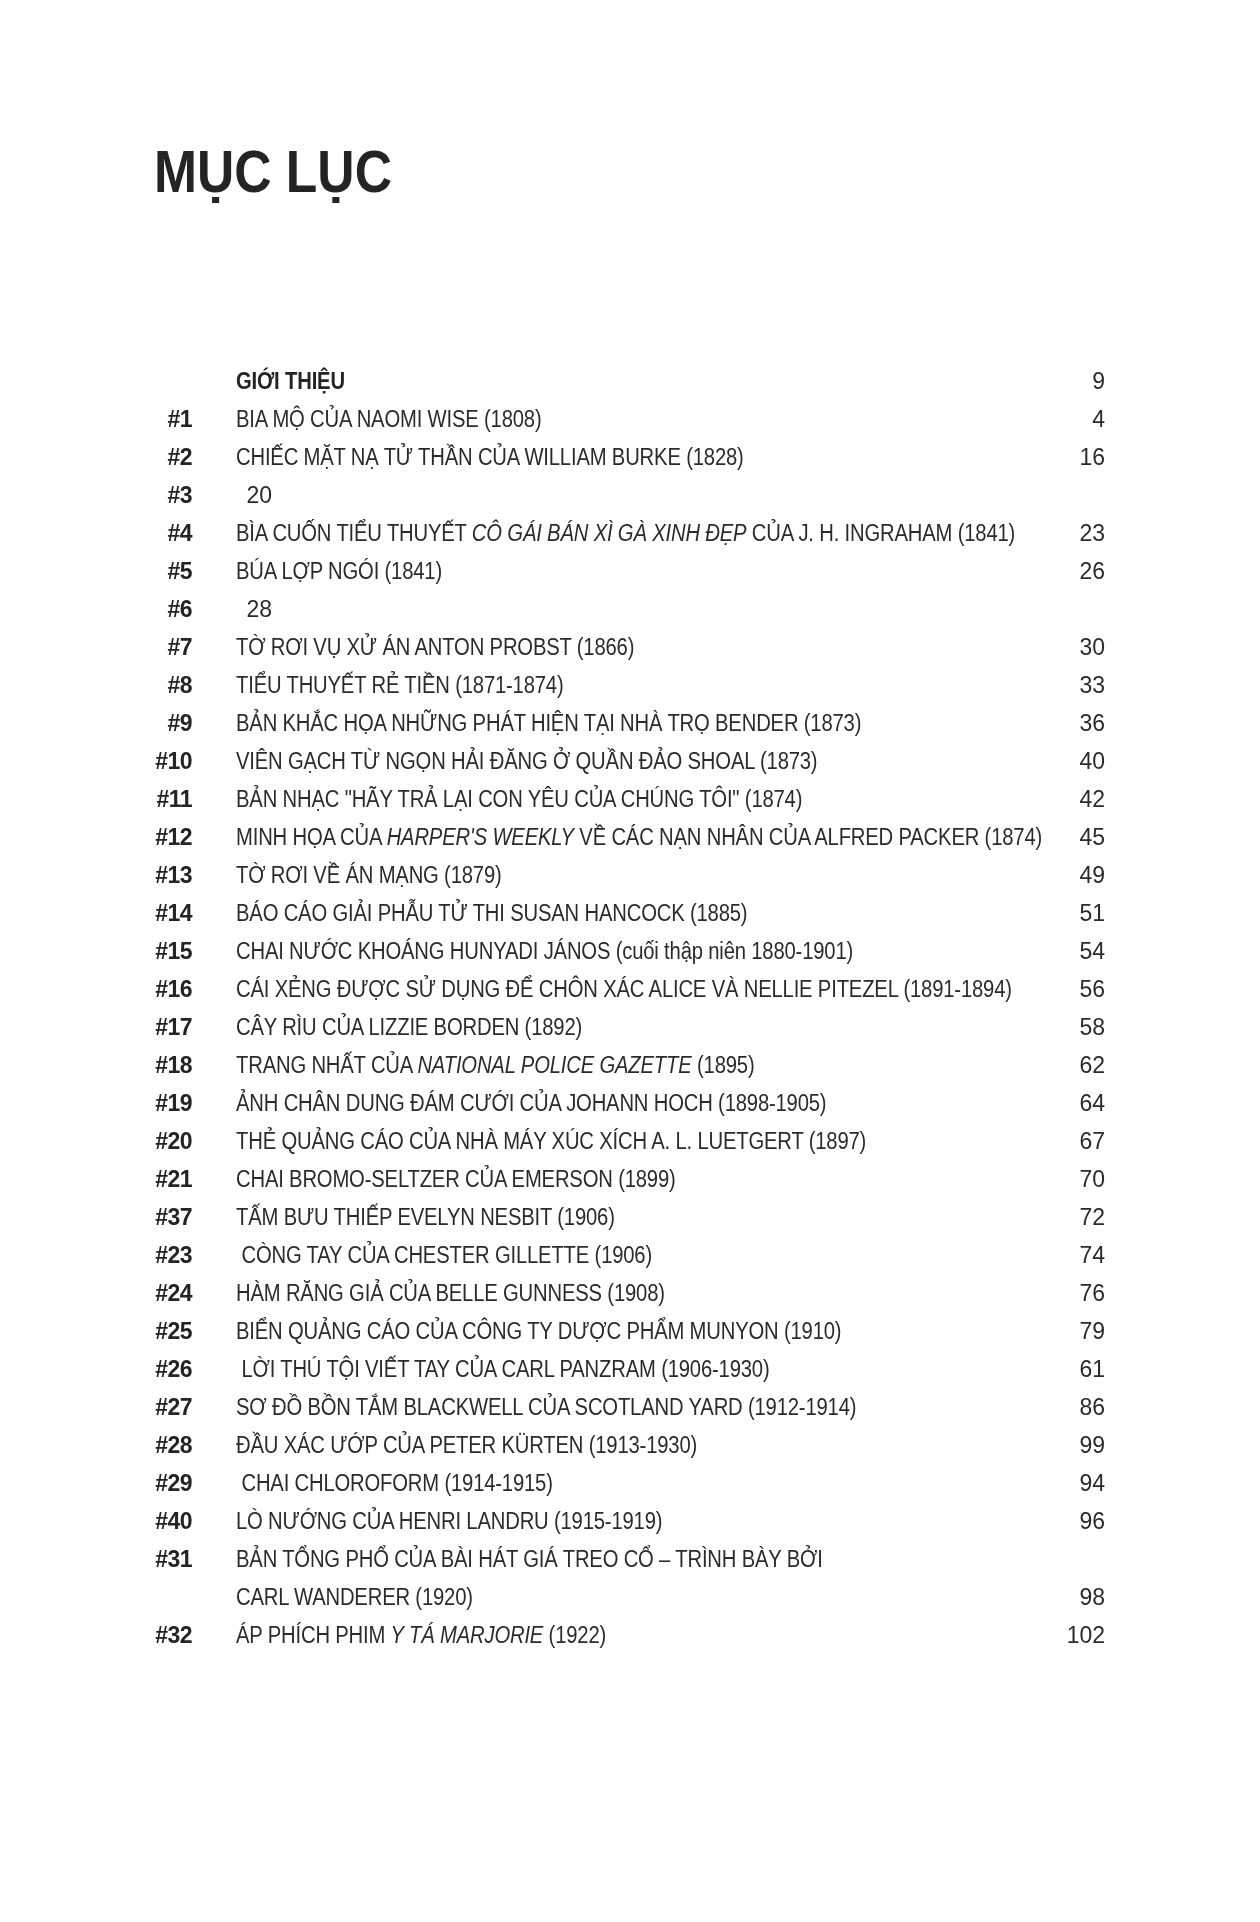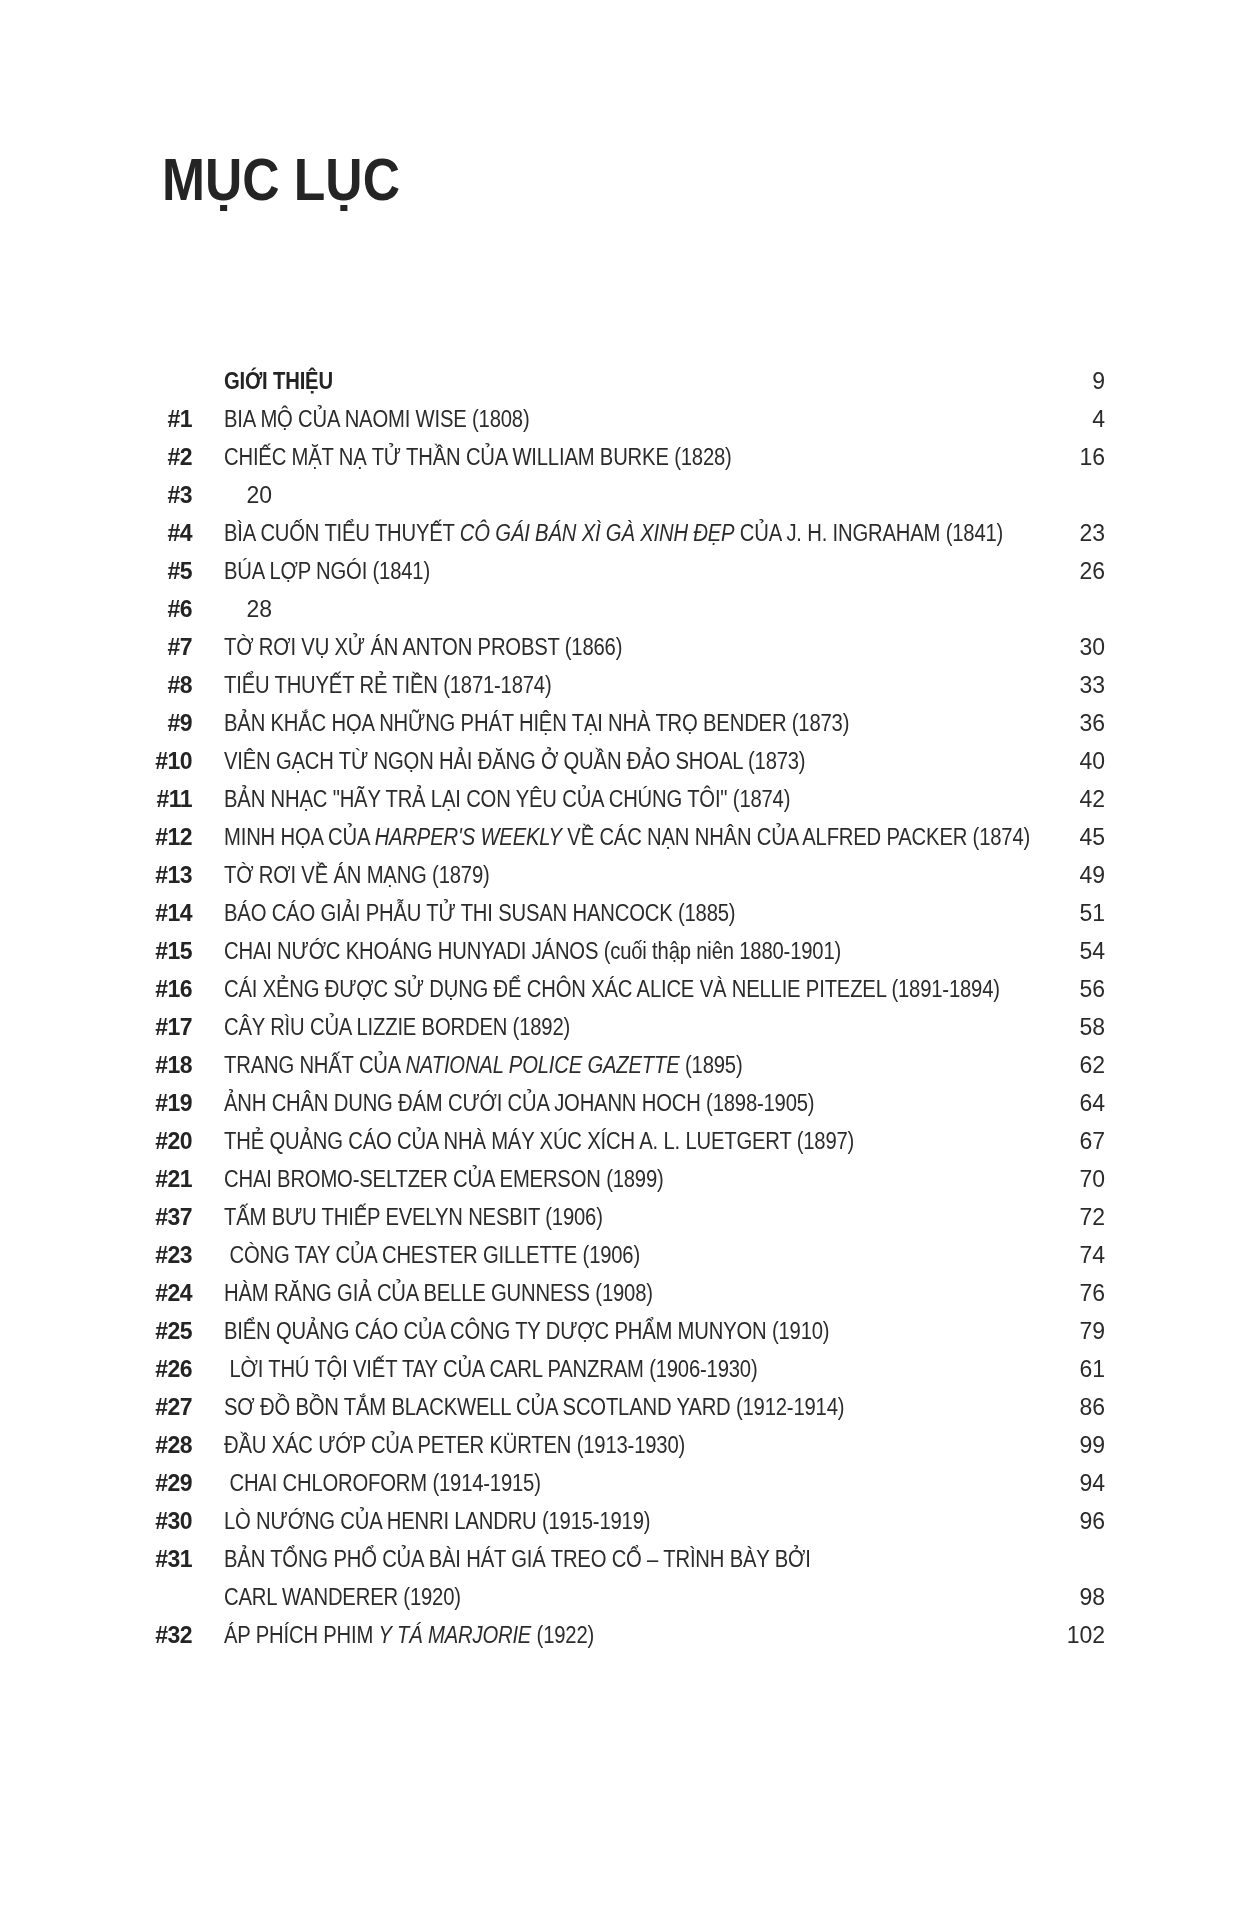--- a/index.html
+++ b/index.html
@@ -6,32 +6,32 @@
   body {
     width:1260px; height:1922px;
     background:#ffffff;
     font-family:"Liberation Sans", sans-serif;
     color:#2b2b2b;
     position:relative;
     overflow:hidden;
   }
   .page-title {
     position:absolute; top:138px; left:150px;
-    margin:12px; font-size:60px; font-weight:bold; color:#242424;
+    margin:4px; font-size:60px; font-weight:bold; color:#242424;
     white-space:pre; line-height:1;
   }
   .page-title .scale { display:inline-block; transform:scaleX(0.86); transform-origin:0 0; }
   #toc-list { position:absolute; top:362px; left:120px; width:985px; }
   .row { display:flex; align-items:flex-start; }
   .num {
     flex:none; width:72px; text-align:right;
     font-weight:bold; font-size:23px; line-height:38px;
     letter-spacing:-0.5px; color:#242424; white-space:pre;
   }
-  .title { flex:1; margin-left:32px; min-width:0; }
+  .title { flex:1; margin-left:44px; min-width:0; }
   .line { height:38px; line-height:38px; white-space:pre; font-size:23px; letter-spacing:-0.2px; }
   .scale { display:inline-block; transform:scaleX(0.88); transform-origin:0 50%; }
   .it { font-style:italic; }
   .bold .line { font-weight:bold; color:#242424; }
   .page {
     flex:none; width:80px; text-align:right;
     font-size:23px; line-height:38px; align-self:flex-end;
     color:#2b2b2b;
   }
 </style>
@@ -239,21 +239,21 @@
         <span class="page">99</span>
       </div>
       <div class="row">
         <span class="num">#29</span>
         <div class="title">
           <div class="line"><span class="scale"><span> CHAI CHLOROFORM (1914-1915)</span></span></div>
         </div>
         <span class="page">94</span>
       </div>
       <div class="row">
-        <span class="num">#30</span>
+        <span class="num">#40</span>
         <div class="title">
           <div class="line"><span class="scale"><span>LÒ NƯỚNG CỦA HENRI LANDRU (1915-1919)</span></span></div>
         </div>
         <span class="page">96</span>
       </div>
       <div class="row">
         <span class="num">#31</span>
         <div class="title">
           <div class="line"><span class="scale"><span>BẢN TỔNG PHỔ CỦA BÀI HÁT GIÁ TREO CỔ – TRÌNH BÀY BỞI</span></span></div>
           <div class="line"><span class="scale"><span>CARL WANDERER (1920)</span></span></div>

